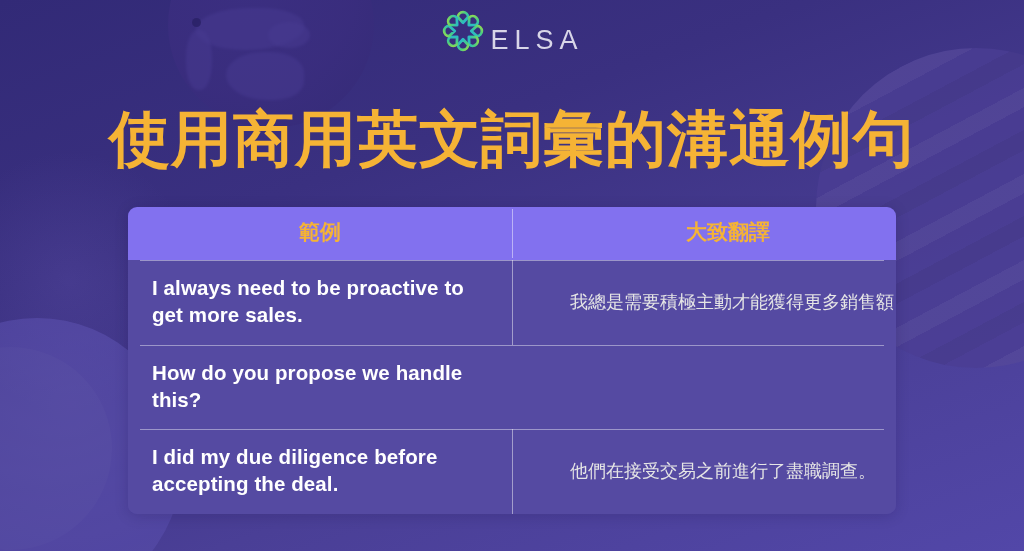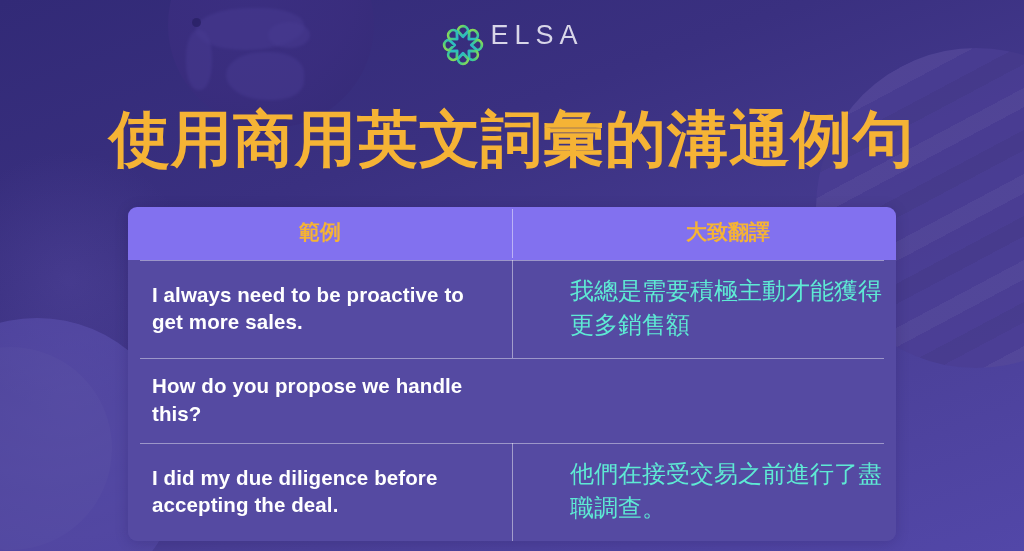--- a/index.html
+++ b/index.html
@@ -117,23 +117,23 @@
     height: 260px;
     border-radius: 50%;
     background: radial-gradient(circle, rgba(110,95,190,.22) 0%, rgba(110,95,190,0) 70%);
   }
 
   
   .logo-row {
     position: absolute;
     left: 0;
     right: 0;
-    top: 22px;
+    top: 8px;
     display: flex;
-    align-items: flex-start;
+    align-items: flex-end;
     justify-content: center;
     gap: 2px;
   }
   .logo-mark { display: block; width: 46px; height: 46px; }
   .logo-word {
     color: #d8d6e8;
     font-size: 27px;
     letter-spacing: 6px;
     font-weight: 400;
     line-height: 1;
@@ -215,24 +215,24 @@
   .t-head .col-b::before { top: 2px; bottom: 2px; }
 
   .cell-en {
     color: #ffffff;
     font-weight: 700;
     font-size: 20.5px;
     line-height: 1.33;
     letter-spacing: .1px;
   }
   .cell-zh {
-    color: #5eead4;
+    color: #e5e5e5;
     font-family: "DejaVu Sans", "Liberation Sans", sans-serif;
     font-weight: 400;
-    font-size: 24px;
+    font-size: 18px;
     line-height: 1.42;
   }
 </style>
 </head>
 <body>
 
 <div id="slide">
 
   <div class="bg-layer">
     <div class="glow-soft"></div>

